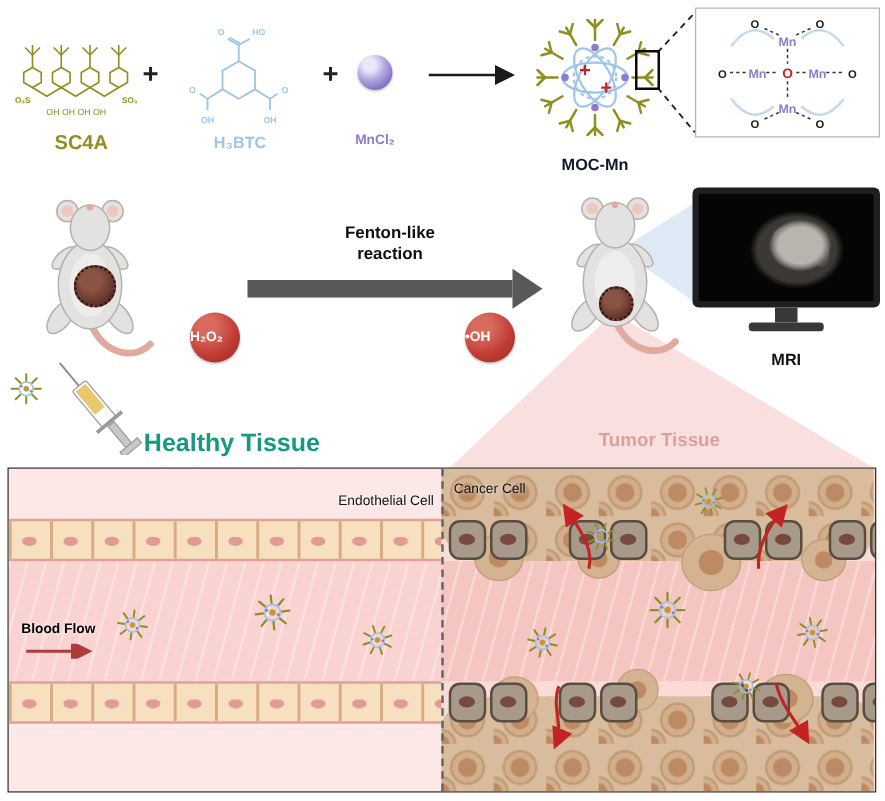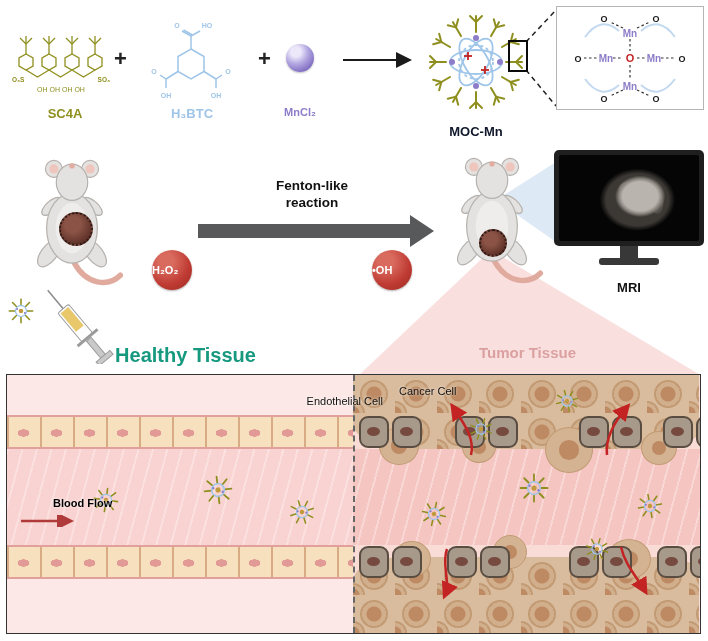--- a/index.html
+++ b/index.html
@@ -58,21 +58,21 @@
       radial-gradient(circle 7px at 21px 19px, #bd8a63 0 7px, transparent 8px),
       radial-gradient(circle 13px at 21px 19px, #d2af8c 0 12px, #c29b74 12px 13.5px, transparent 14.5px),
       radial-gradient(circle 6px at 0px 38px, #bd8a63 0 6px, transparent 7px),
       radial-gradient(circle 11px at 0px 38px, #d2af8c 0 10px, #c29b74 10px 11.5px, transparent 12.5px);
     background-size:42px 38px;}
   .cancer-blob{position:absolute;border-radius:50%;background:#d4b392;border:1.5px solid #c29b74;z-index:3;}
   .cancer-blob::after{content:"";position:absolute;left:28%;top:28%;width:44%;height:44%;border-radius:50%;background:#bd8a63;}
   .t-endo-pair{position:absolute;display:flex;gap:3px;z-index:5;}
   .t-endo{width:30px;height:32px;border-radius:9px;background:#a89a8b;border:2px solid #594d42;position:relative;box-sizing:border-box;}
   .t-endo::after{content:"";position:absolute;left:6px;top:9px;width:13px;height:9px;border-radius:50%;background:#774a40;}
-  .panel-label{position:absolute;font-size:11px;color:#111;z-index:7;text-shadow:0 0 3px rgba(255,255,255,.85);padding-left:36px;}
+  .panel-label{position:absolute;font-size:11px;color:#111;z-index:7;text-shadow:0 0 3px rgba(255,255,255,.85);}
   .moc-icon{position:absolute;z-index:6;}
   .arrow-svg{position:absolute;z-index:6;}
   .cone{position:absolute;left:352px;top:248px;z-index:1;}
   .beam{position:absolute;left:494px;top:156px;z-index:2;}
 </style>
 </head>
 <body>
 
 <svg width="0" height="0" style="position:absolute">
   <defs>
@@ -142,21 +142,21 @@
       <line x1="85" y1="30" x2="85" y2="22"></line>
       <line x1="85" y1="30" x2="91" y2="24"></line>
     <polyline points="16,56 27.5,63 39,56"></polyline>
       <polyline points="39,56 50.5,63 62,56"></polyline>
       <polyline points="62,56 73.5,63 85,56"></polyline>
   </g>
   <text x="2" y="68" font-size="6.5" fill="#8f8f1f" font-weight="bold">O₃S</text>
   <text x="100" y="68" font-size="6.5" text-anchor="end" fill="#8f8f1f" font-weight="bold">SO₃</text>
   <text x="51" y="78" font-size="7" text-anchor="middle" fill="#8f8f1f">OH OH OH OH</text>
 </svg>
-<div class="lbl" style="left:26px;top:106px;width:78px;font-size:13px;color:#8f8f1f">SC4A</div>
+<div class="lbl" style="left:26px;top:106px;width:78px;font-size:16px;color:#8f8f1f">SC4A</div>
 
 <div class="plus" style="left:114px;top:46px">+</div>
 
 <svg class="abs" style="left:136px;top:18px" width="110" height="86" viewBox="0 0 110 86">
   <g fill="none" stroke="#9fc5e8" stroke-width="1.5">
     <polygon points="55,31 68,38.5 68,53.5 55,61 42,53.5 42,38.5"></polygon>
     <line x1="55" y1="31" x2="55" y2="18"></line>
     <line x1="55" y1="18" x2="46" y2="13"></line>
       <line x1="56.5" y1="17" x2="47.5" y2="12"></line>
     <line x1="55" y1="18" x2="64" y2="13"></line>

